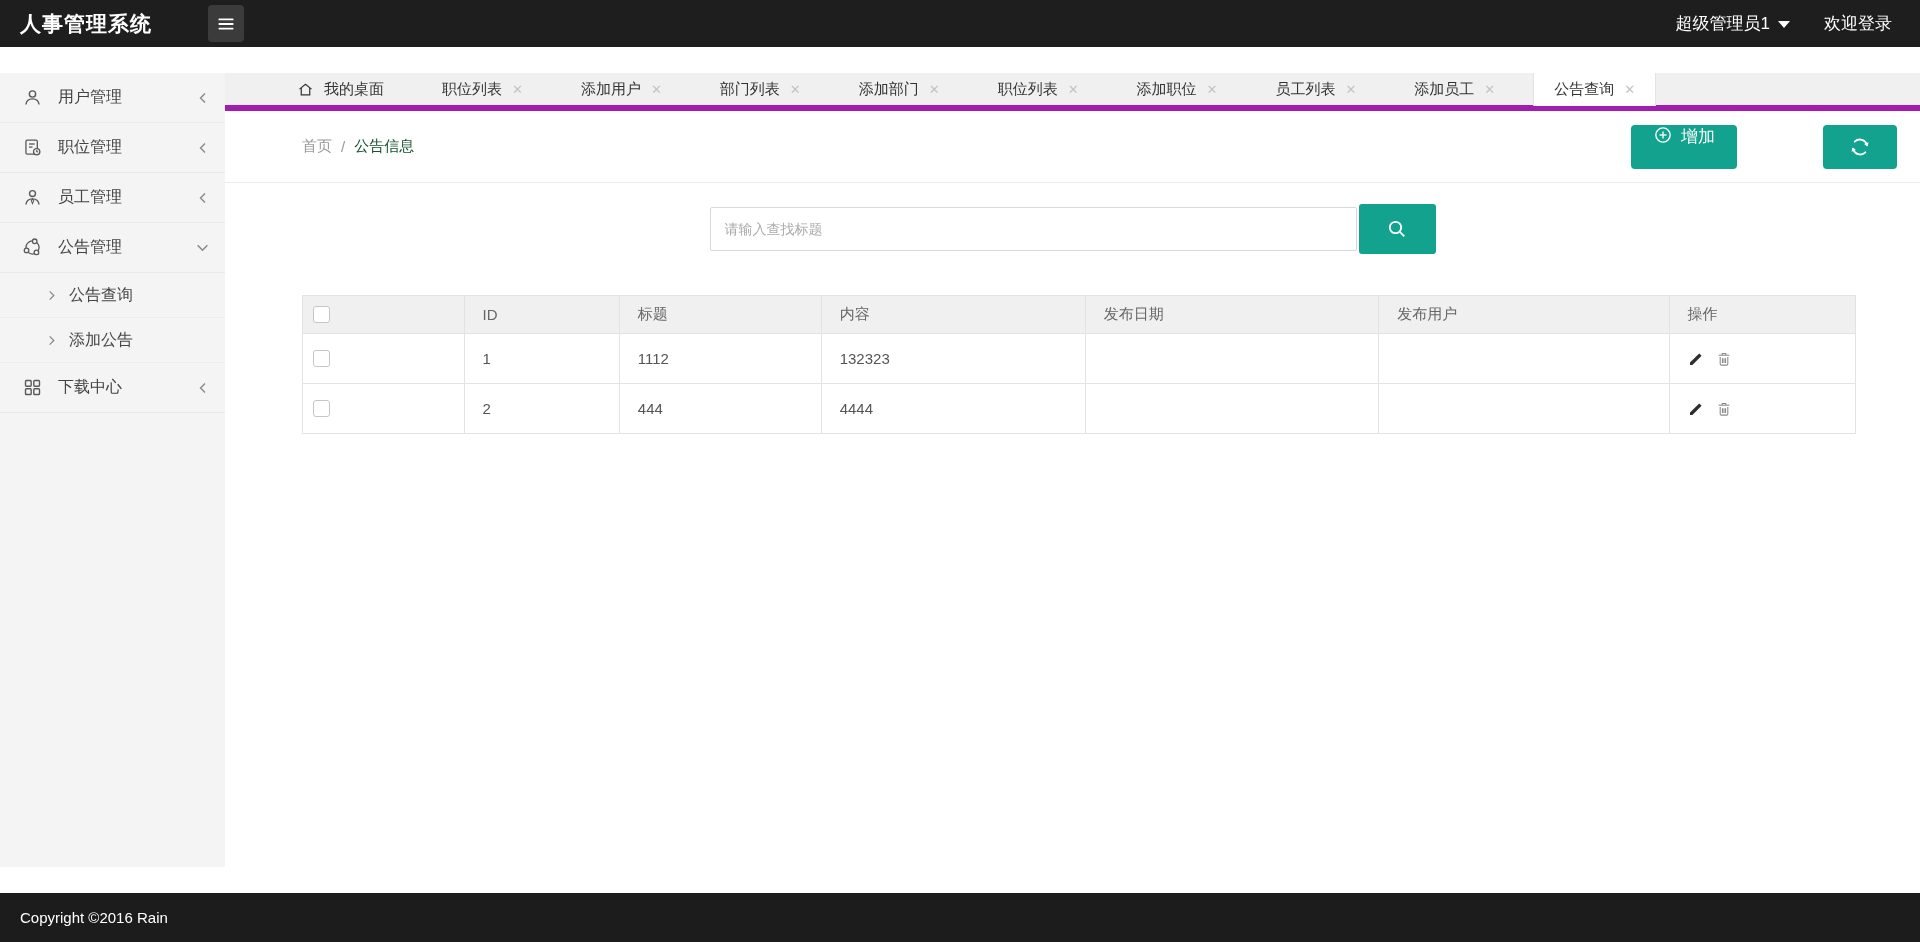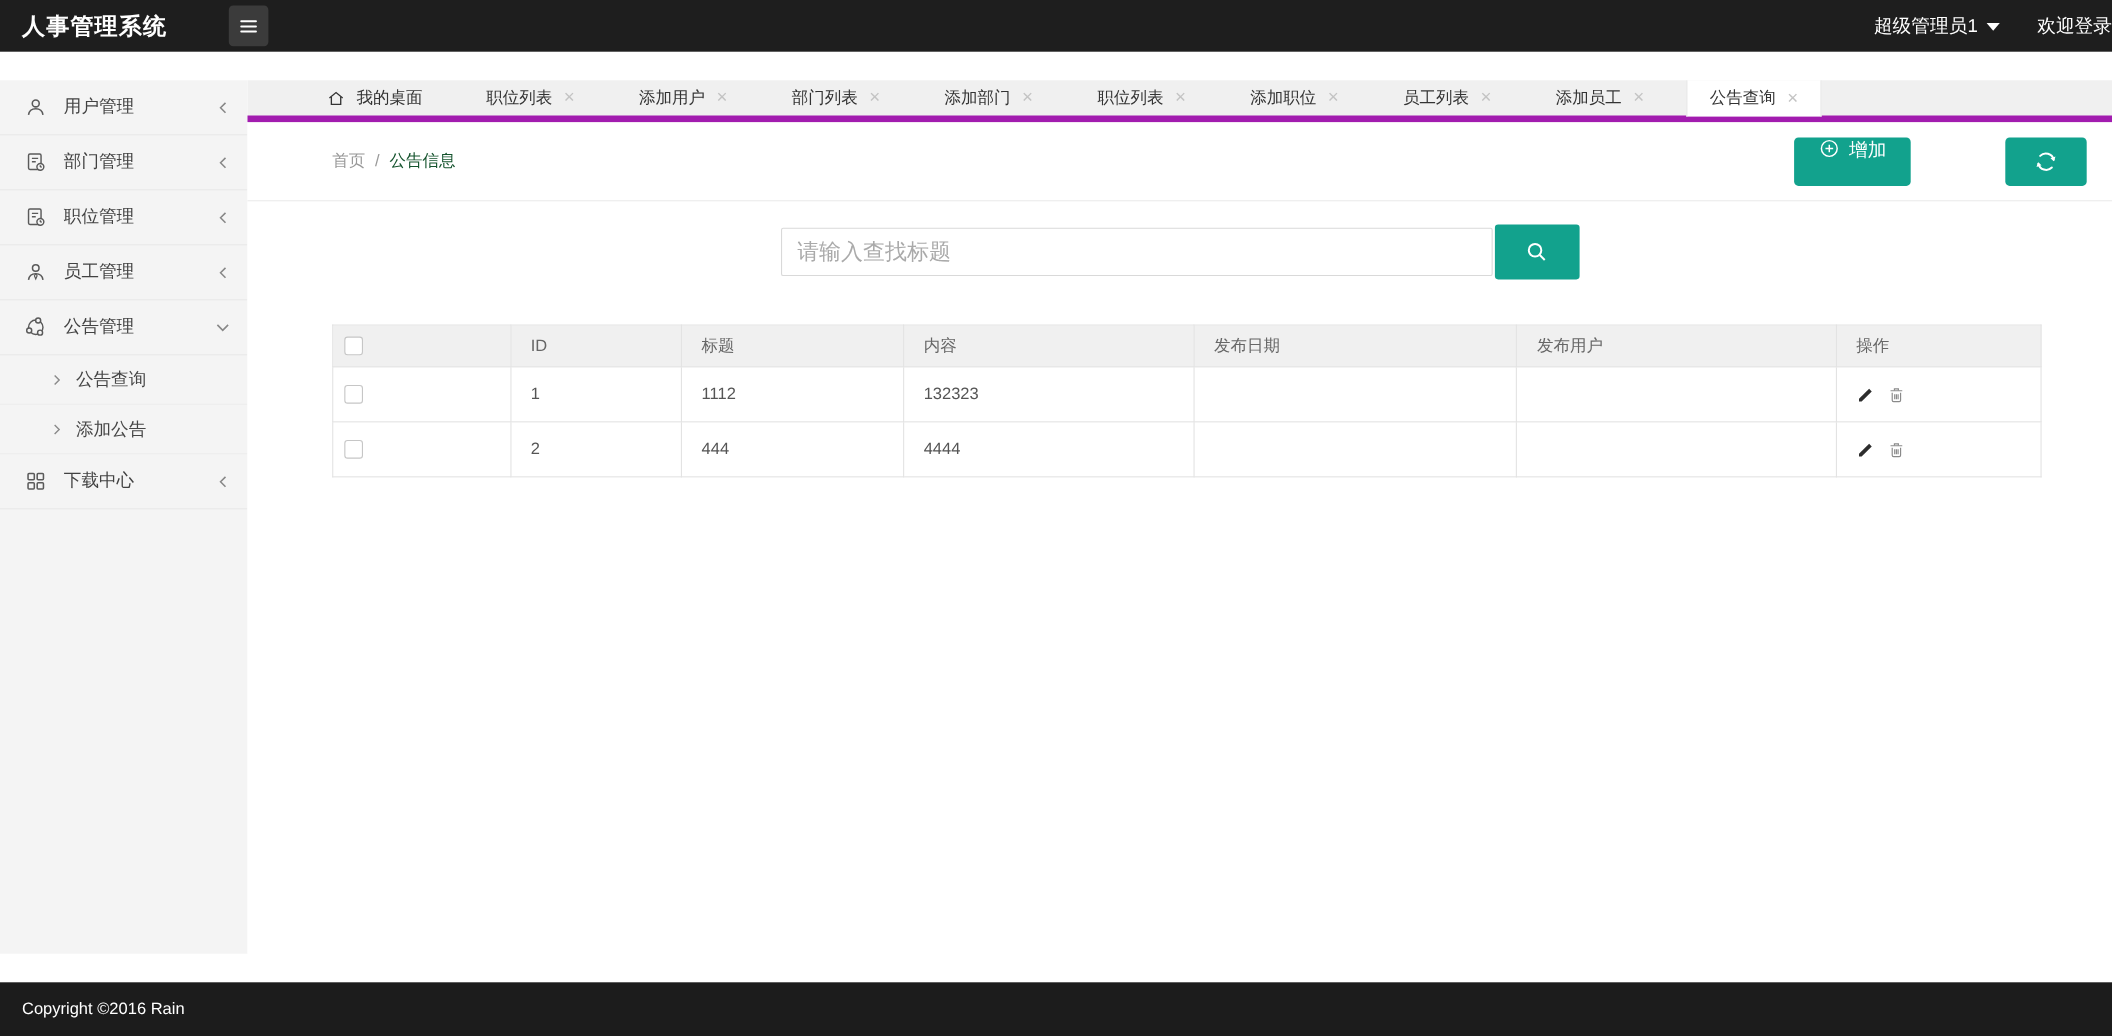--- a/index.html
+++ b/index.html
@@ -10,21 +10,21 @@
   }
   *{margin:0;padding:0;box-sizing:border-box;}
   body{font-family:"Liberation Sans","DejaVu Sans",sans-serif;background:#fff;}
   .screen{width:1920px;height:942px;display:flex;flex-direction:column;overflow:hidden;background:#fff;gap:26px;}
 
   
   .topbar{height:47px;background:var(--header-bg);display:flex;align-items:center;flex:0 0 47px;color:#fff;}
   .app-title{font-size:21px;font-weight:bold;padding-left:20px;width:205px;letter-spacing:1px;}
   .hamburger{width:36px;height:37px;background:#3b3b3b;border:none;border-radius:4px;margin-left:3px;
     display:flex;align-items:center;justify-content:center;cursor:pointer;}
-  .topbar-right{margin-left:auto;display:flex;align-items:center;gap:34px;}
+  .topbar-right{margin-left:auto;display:flex;align-items:center;padding-right:28px;gap:34px;}
   .user-menu{display:flex;align-items:center;gap:8px;font-size:17px;cursor:pointer;}
   .caret-down{width:0;height:0;border-left:6px solid transparent;border-right:6px solid transparent;border-top:7px solid #fff;margin-top:2px;}
   .welcome{font-size:17px;}
 
   
   .body{flex:1;display:flex;min-height:0;}
   .sidebar{width:225px;flex:0 0 225px;background:var(--sidebar-bg);overflow:hidden;}
   .side-item{height:50px;display:flex;align-items:center;padding:0 16px 0 22px;border-bottom:1px solid #e9e9e9;
     color:#424242;font-size:16px;cursor:pointer;gap:15px;}
   .side-item .s-icon{width:21px;height:21px;color:#5a5a5a;display:flex;flex:0 0 21px;}
@@ -49,21 +49,21 @@
   .breadcrumb{flex:1;font-size:15px;color:#999;display:flex;gap:9px;align-items:center;}
   .crumb-home{cursor:pointer;}
   .crumb-current{color:#14532d;}
   .btn-add{height:44px;min-width:106px;background:var(--accent);color:#fff;border:none;border-radius:4px;
     font-size:17px;display:flex;align-items:flex-start;justify-content:center;gap:8px;cursor:pointer;padding:0 16px;}
   .btn-refresh{height:44px;width:74px;background:var(--accent);border:none;border-radius:4px;margin-left:86px;
     display:flex;align-items:center;justify-content:center;cursor:pointer;}
 
   
   .search-row{margin-top:21px;display:flex;justify-content:center;align-items:center;flex:0 0 50px;}
-  .search-input{width:647px;height:44px;border:1px solid #d9d9d9;border-radius:2px;padding:0 14px;font-size:20px;color:#333;outline:none;}
+  .search-input{width:647px;height:44px;border:1px solid #d9d9d9;border-radius:2px;padding:0 14px;font-size:14px;color:#333;outline:none;}
   .search-input::placeholder{color:#aaa;}
   .btn-search{width:77px;height:50px;margin-left:2px;background:var(--accent);border:none;border-radius:3px;
     display:flex;align-items:center;justify-content:center;cursor:pointer;}
 
   
   .table-wrap{margin:41px 64px 0 77px;}
   table{width:100%;border-collapse:collapse;table-layout:fixed;font-size:15px;}
   th,td{border:1px solid #e3e3e3;text-align:left;padding-left:18px;}
   th{height:38px;background:#f0f0f0;color:#666;font-weight:normal;}
   td{height:50px;color:#555;background:#fff;}
@@ -115,38 +115,20 @@
             </svg>
         </span>
         <span class="s-label">用户管理</span>
         <span class="s-chevron">
           <svg width="12" height="12" viewBox="0 0 12 12" fill="none" stroke="currentColor" stroke-width="1.4">
               <polyline points="8,1.5 3.5,6 8,10.5"></polyline>
             </svg>
         </span>
       </div>
 
-      <div class="side-item">
-        <span class="s-icon">
-          <svg viewBox="0 0 24 24" width="21" height="21" fill="none" stroke="currentColor" stroke-width="1.5">
-              <rect x="4.5" y="3.5" width="13" height="16" rx="1.5"></rect>
-              <line x1="8" y1="8" x2="14.5" y2="8"></line>
-              <line x1="8" y1="11.5" x2="12" y2="11.5"></line>
-              <circle cx="16.8" cy="16.8" r="3.6" fill="#f4f4f4"></circle>
-              <line x1="16.8" y1="15.2" x2="16.8" y2="17"></line>
-              <line x1="16.8" y1="17" x2="18.2" y2="17"></line>
-            </svg>
-        </span>
-        <span class="s-label">部门管理</span>
-        <span class="s-chevron">
-          <svg width="12" height="12" viewBox="0 0 12 12" fill="none" stroke="currentColor" stroke-width="1.4">
-              <polyline points="8,1.5 3.5,6 8,10.5"></polyline>
-            </svg>
-        </span>
-      </div>
 
       <div class="side-item">
         <span class="s-icon">
           <svg viewBox="0 0 24 24" width="21" height="21" fill="none" stroke="currentColor" stroke-width="1.5">
               <rect x="4.5" y="3.5" width="13" height="16" rx="1.5"></rect>
               <line x1="8" y1="8" x2="14.5" y2="8"></line>
               <line x1="8" y1="11.5" x2="12" y2="11.5"></line>
               <circle cx="16.8" cy="16.8" r="3.6" fill="#f4f4f4"></circle>
               <line x1="16.8" y1="15.2" x2="16.8" y2="17"></line>
               <line x1="16.8" y1="17" x2="18.2" y2="17"></line>

